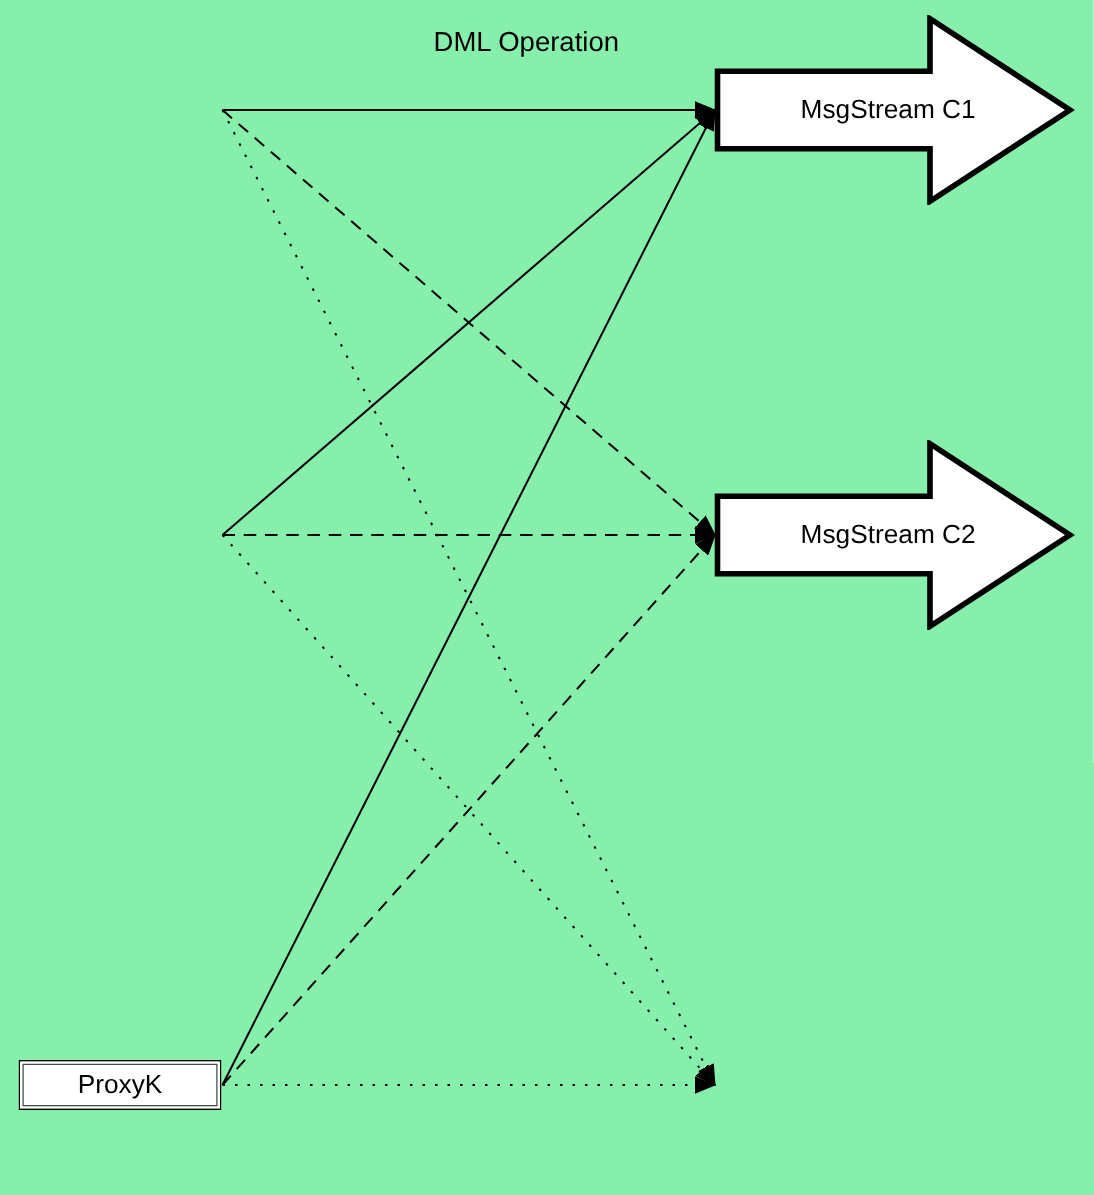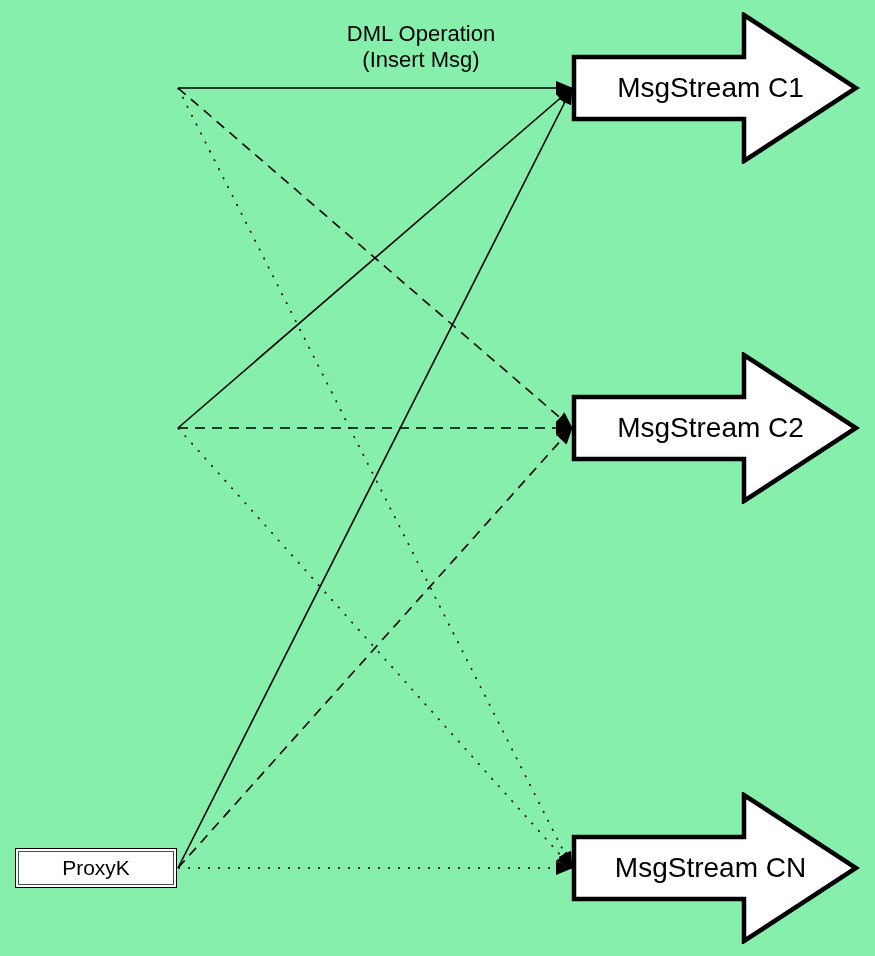--- a/index.html
+++ b/index.html
@@ -71,21 +71,21 @@
     fill: #ffffff;
     stroke: #000000;
     stroke-width: 4.5;
   }
   .stream-label {
     position: absolute;
     inset: 0;
     display: flex;
     align-items: center;
     justify-content: center;
-    font-size: 28px;
+    font-size: 21px;
     padding-right: 10px;
   }
 </style>
 </head>
 <body>
 
 <div class="canvas">
 
   <svg class="connections-layer" id="connections" viewBox="0 0 875 956" xmlns="http://www.w3.org/2000/svg">
     <defs>
@@ -99,41 +99,34 @@
       <line x1="178" y1="428" x2="572" y2="88" stroke="#000000" stroke-width="1.6" marker-end="url(#arrowhead)"></line>
       <line x1="178" y1="428" x2="572" y2="428" stroke="#000000" stroke-width="1.6" stroke-dasharray="10 7" marker-end="url(#arrowhead)"></line>
       <line x1="178" y1="428" x2="572" y2="868" stroke="#000000" stroke-width="1.6" stroke-dasharray="2 8" marker-end="url(#arrowhead)"></line>
       <line x1="178" y1="868" x2="572" y2="88" stroke="#000000" stroke-width="1.6" marker-end="url(#arrowhead)"></line>
       <line x1="178" y1="868" x2="572" y2="428" stroke="#000000" stroke-width="1.6" stroke-dasharray="10 7" marker-end="url(#arrowhead)"></line>
       <line x1="178" y1="868" x2="572" y2="868" stroke="#000000" stroke-width="1.6" stroke-dasharray="2 8" marker-end="url(#arrowhead)"></line>
     </svg>
 
   <div class="annotation">
     <div>DML Operation</div>
-    <div>(Insert Msg)</div>
   </div>
 
   <div class="proxy pk">
     <span>ProxyK</span>
   </div>
 
   <div class="stream s1">
     <svg viewBox="0 0 289 152" xmlns="http://www.w3.org/2000/svg">
       <polygon class="stream-shape" points="3,45 173,45 173,3 285,76 173,149 173,107 3,107"></polygon>
     </svg>
     <div class="stream-label">MsgStream C1</div>
   </div>
 
   <div class="stream s2">
     <svg viewBox="0 0 289 152" xmlns="http://www.w3.org/2000/svg">
       <polygon class="stream-shape" points="3,45 173,45 173,3 285,76 173,149 173,107 3,107"></polygon>
     </svg>
     <div class="stream-label">MsgStream C2</div>
   </div>
 
-  <div class="stream sn">
-    <svg viewBox="0 0 289 152" xmlns="http://www.w3.org/2000/svg">
-      <polygon class="stream-shape" points="3,45 173,45 173,3 285,76 173,149 173,107 3,107"></polygon>
-    </svg>
-    <div class="stream-label">MsgStream CN</div>
-  </div>
 
 </div>
 
 </body></html>

